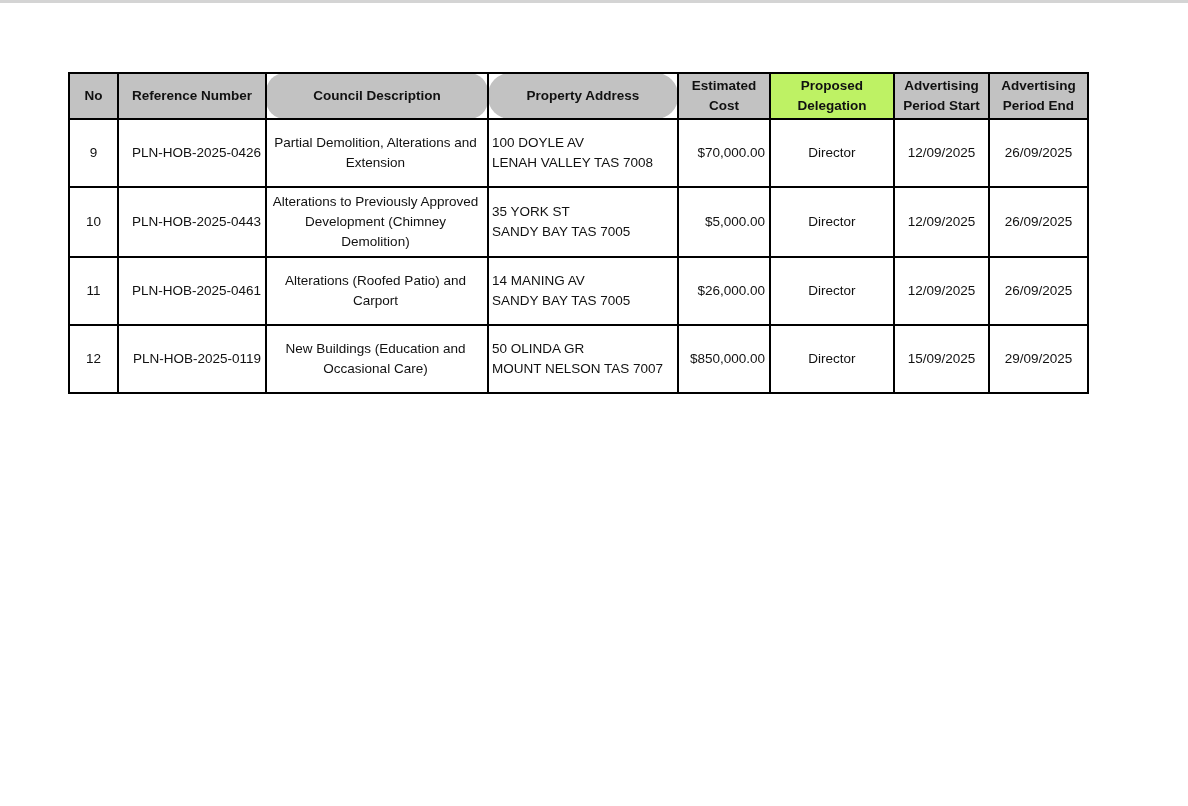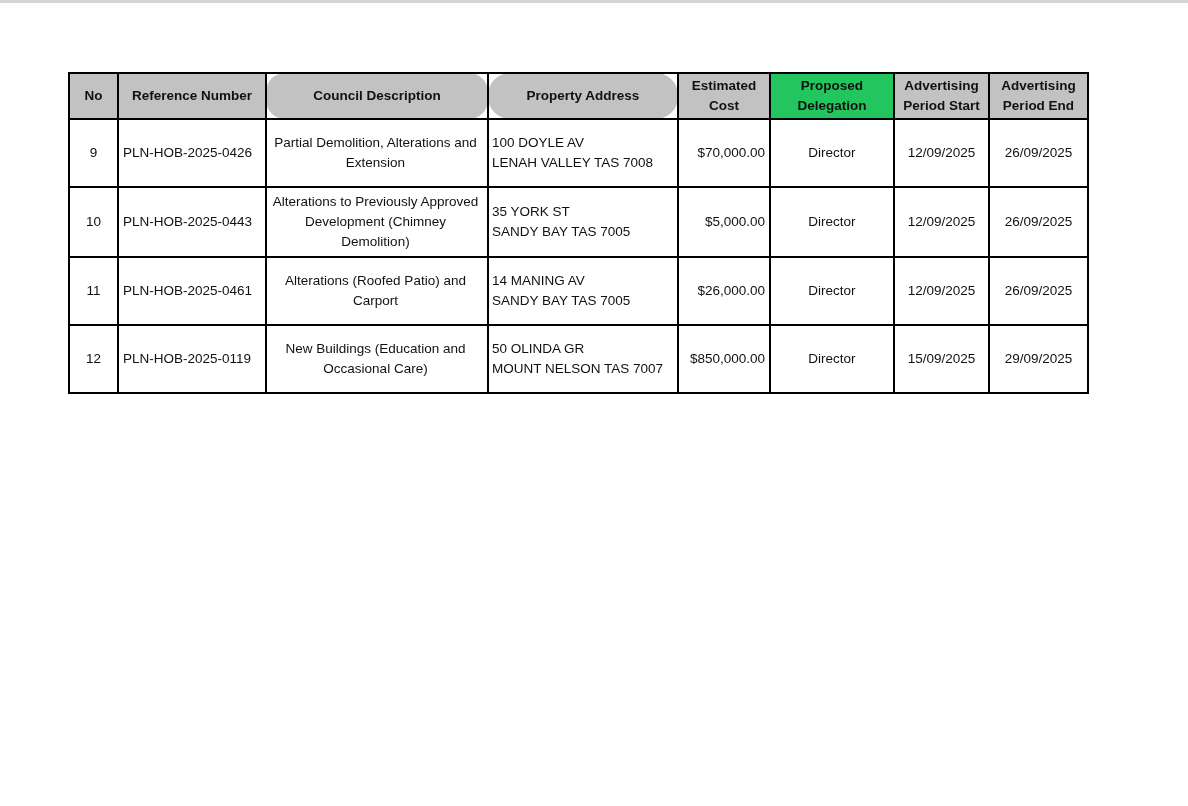--- a/index.html
+++ b/index.html
@@ -36,21 +36,21 @@
   .doc-table thead th {
     background: #c2c2c2;
     font-weight: bold;
     text-align: center;
     height: 43px;
     padding: 2px 4px;
   }
   .doc-table tbody tr { height: 68px; }
   .doc-table td { padding: 4px 4px; }
   td.col-no        { text-align: center; }
-  td.col-reference { text-align: left; }
+  td.col-reference { text-align: right; }
   td.col-desc      { text-align: center; padding-left: 3px; padding-right: 6px; }
   td.col-address   { text-align: left; padding-left: 3px; }
   td.col-cost      { text-align: right; padding-right: 4px; }
   td.col-deleg     { text-align: center; }
   td.col-start     { text-align: center; }
   td.col-end       { text-align: center; }
 </style>
 </head>
 <body>
 
@@ -67,21 +67,21 @@
     <col style="width:95px">
     <col style="width:99px">
   </colgroup>
   <thead>
     <tr>
       <th style="background: rgb(194, 194, 194);">No</th>
       <th style="background: rgb(194, 194, 194);">Reference Number</th>
       <th style="background: rgb(194, 194, 194); border-radius: 19px;">Council Description</th>
       <th style="background: rgb(194, 194, 194); border-radius: 22px;">Property Address</th>
       <th style="background: rgb(194, 194, 194);">Estimated Cost</th>
-      <th style="background: #22c55e; margin-left: 27px;">Proposed Delegation</th>
+      <th style="background: #bef264; margin-left: 27px;">Proposed Delegation</th>
       <th style="background: rgb(194, 194, 194);">Advertising Period Start</th>
       <th style="background: rgb(194, 194, 194);">Advertising Period End</th>
     </tr>
   </thead>
   <tbody id="table-body">
       <tr>
     <td class="col-no">9</td>
     <td class="col-reference">PLN-HOB-2025-0426</td>
     <td class="col-desc">Partial Demolition, Alterations and Extension</td>
     <td class="col-address">

